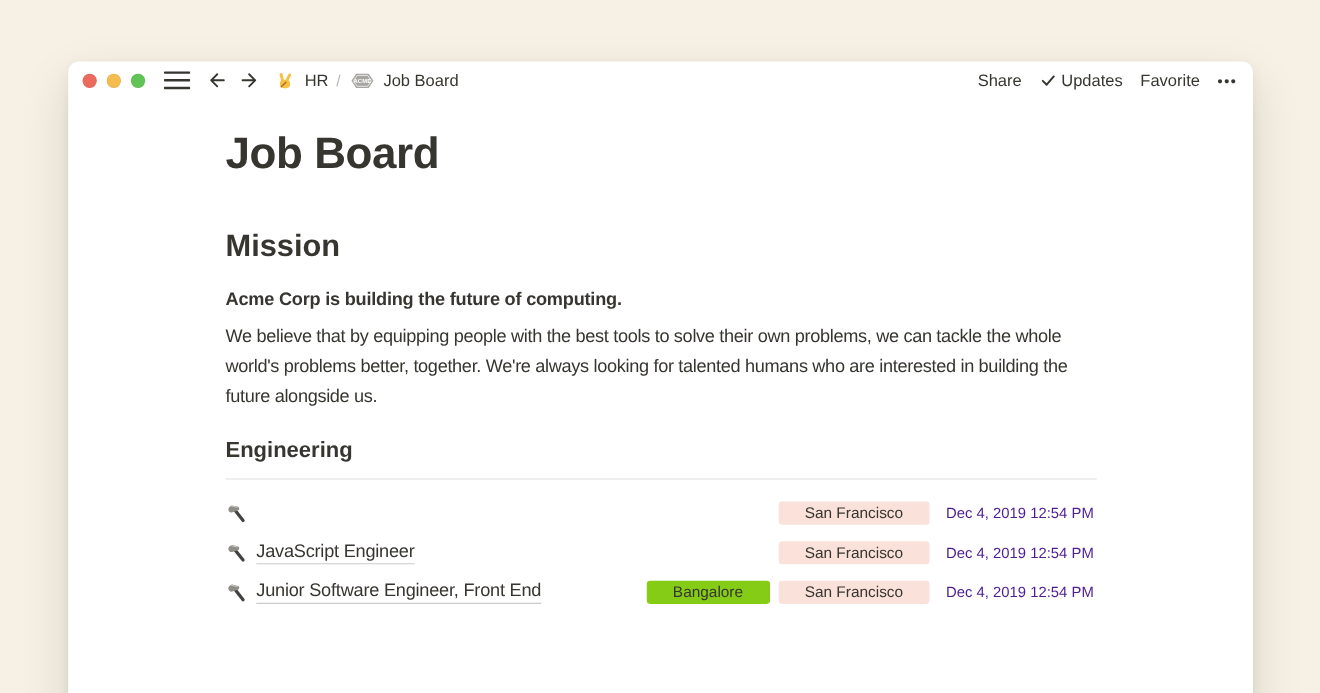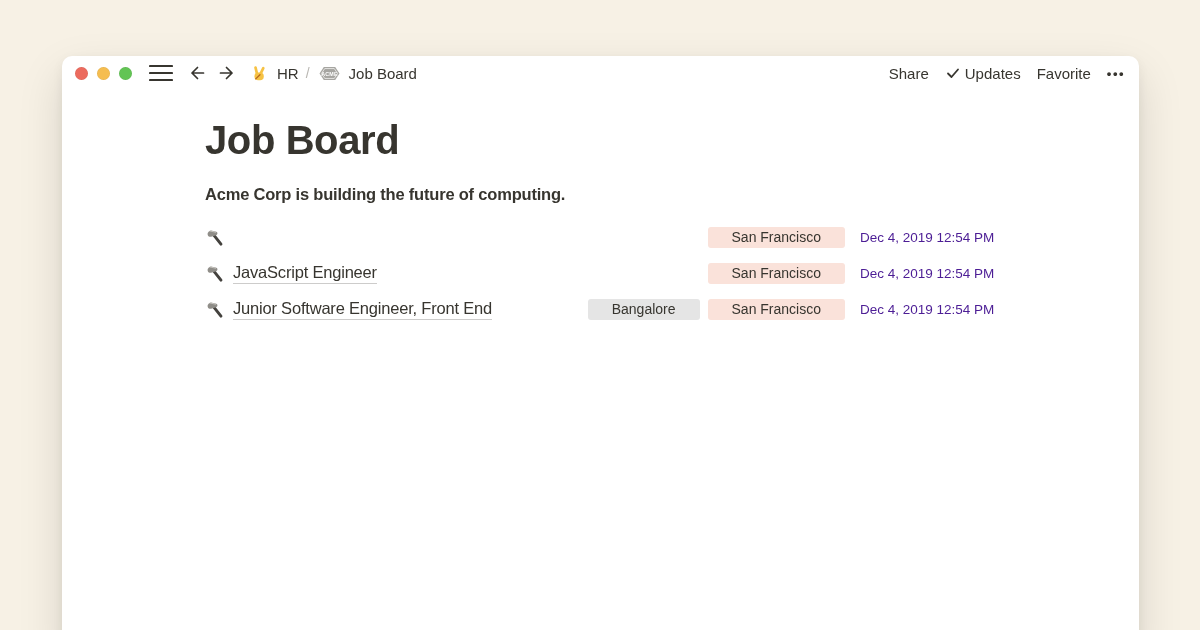--- a/index.html
+++ b/index.html
@@ -128,22 +128,25 @@
         <span>Updates</span>
       </span>
       <span class="tb-item">Favorite</span>
       <span class="tb-item tb-dots">•••</span>
     </div>
   </div>
 
   <div class="content">
     <h1 class="page-title">Job Board</h1>
 
+    <h2 class="h-mission">Mission</h2>
     <p class="lead">Acme Corp is building the future of computing.</p>
+    <p class="body-text">We believe that by equipping people with the best tools to solve their own problems, we can tackle the whole world's problems better, together. We're always looking for talented humans who are interested in building the future alongside us.</p>
 
+    <h3 class="h-group">Engineering</h3>
 
     <div class="rows">
   <div class="prow">
     <span class="row-icon icon-btn">
       <svg width="19" height="19" viewBox="0 0 20 20">
         <path d="M9.5 7.8 L16.8 17" stroke="#44423E" stroke-width="3.1" stroke-linecap="round"></path>
         <path d="M3 7.6 C2.1 5 4.1 3.2 6.3 2.6 L12 3.9 C13.7 4.4 13.4 6.9 11.7 7.5 L7.3 9 C5.5 9.7 3.6 9.3 3 7.6 Z" fill="#8F8D88"></path>
         <path d="M5.5 3.2 L11.2 4.4" stroke="#C9C7C2" stroke-width="1" stroke-linecap="round"></path>
       </svg>
     </span>
@@ -171,21 +174,21 @@
   <div class="prow">
     <span class="row-icon icon-btn">
       <svg width="19" height="19" viewBox="0 0 20 20">
         <path d="M9.5 7.8 L16.8 17" stroke="#44423E" stroke-width="3.1" stroke-linecap="round"></path>
         <path d="M3 7.6 C2.1 5 4.1 3.2 6.3 2.6 L12 3.9 C13.7 4.4 13.4 6.9 11.7 7.5 L7.3 9 C5.5 9.7 3.6 9.3 3 7.6 Z" fill="#8F8D88"></path>
         <path d="M5.5 3.2 L11.2 4.4" stroke="#C9C7C2" stroke-width="1" stroke-linecap="round"></path>
       </svg>
     </span>
     <span class="row-title">Junior Software Engineer, Front End</span>
     <span class="tags">
-            <span class="tag" style="background: #e5e5e5; text-align: center;">Bangalore</span>
+            <span class="tag" style="background: #84cc16; text-align: center;">Bangalore</span>
             <span class="tag" style="background: rgb(250, 226, 218);">San Francisco</span>
           </span>
     <span class="date">Dec 4, 2019 12:54 PM</span>
   </div>
 </div>
   </div>
 
 </div>
 
 </body></html>

